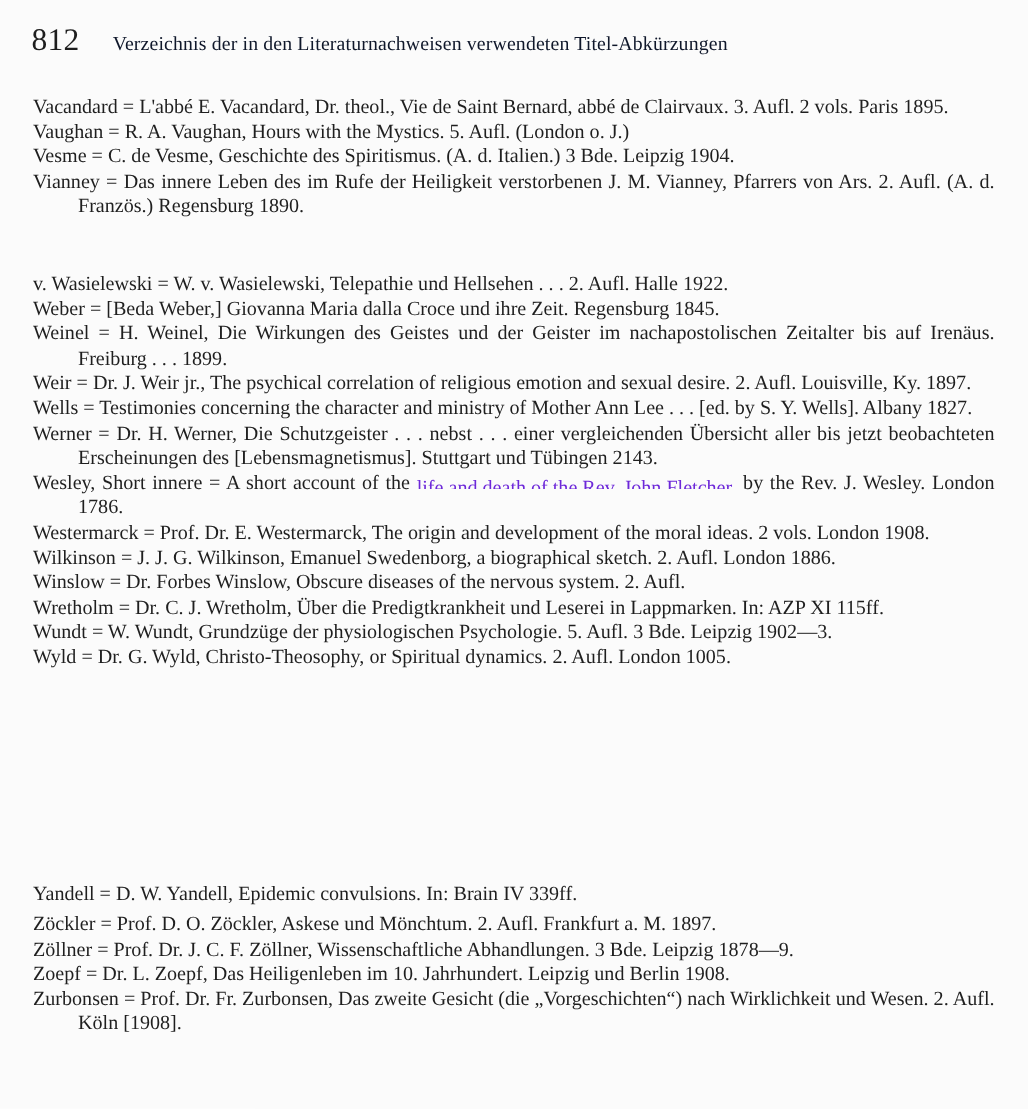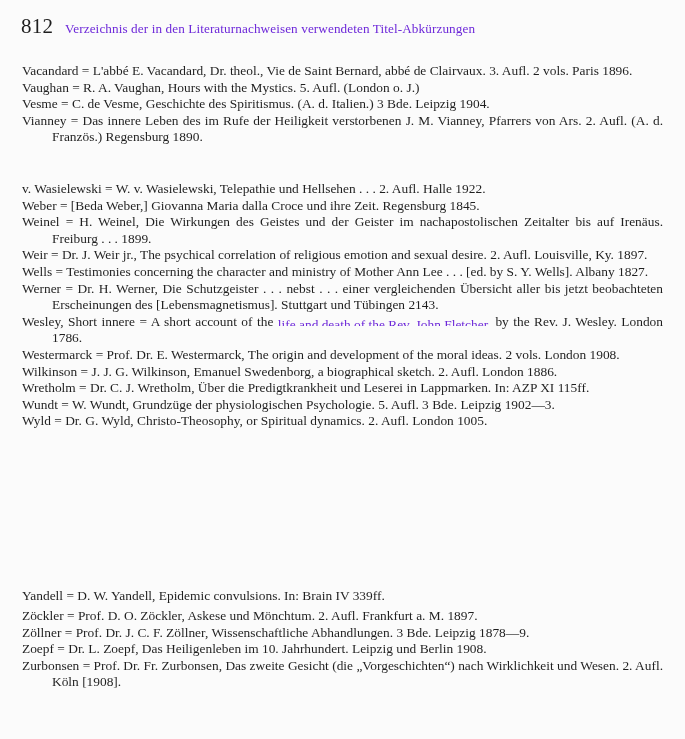--- a/index.html
+++ b/index.html
@@ -27,25 +27,25 @@
       top: 14px;
       width: 650px;
       display: flex;
       align-items: baseline;
       white-space: nowrap;
     }
     .page-number {
       font-size: 21px;
       letter-spacing: 0.2px;
       color: #1e1e1e;
-      margin-right: 12px;
+      margin-right: 22px;
     }
     .running-head {
       font-size: 13.2px;
-      color: #6d28d9;
+      color: #0f172a;
       letter-spacing: 0.1px;
     }
     .entries {
       position: absolute;
       left: 22px;
       width: 641px;
       font-size: 13.4px;
       line-height: 16.6px;
       color: #1f1f1f;
     }
@@ -74,36 +74,37 @@
 <body>
 
 <div class="page">
 
   <div class="header">
     <span class="page-number">812</span>
     <span class="running-head">Verzeichnis der in den Literaturnachweisen verwendeten Titel-Abkürzungen</span>
   </div>
 
   <div class="entries" id="group-v">
-    <p class="entry">Vacandard = L'abbé E. Vacandard, Dr. theol., Vie de Saint Bernard, abbé de Clairvaux. 3. Aufl. 2 vols. Paris 1896.</p>
+    <p class="entry">Vacandard = L'abbé E. Vacandard, Dr. theol., Vie de Saint Bernard, abbé de Clairvaux. 3. Aufl. 2 vols. Paris 1895.</p>
     <p class="entry">Vaughan = R. A. Vaughan, Hours with the Mystics. 5. Aufl. (London o. J.)</p>
     <p class="entry">Vesme = C. de Vesme, Geschichte des Spiritismus. (A. d. Italien.) 3 Bde. Leipzig 1904.</p>
     <p class="entry">Vianney = Das innere Leben des im Rufe der Heiligkeit verstorbenen J. M. Vianney, Pfarrers von Ars. 2. Aufl. (A. d. Französ.) Regensburg 1890.</p>
   </div>
 
   <div class="entries" id="group-w">
     <p class="entry">v. Wasielewski = W. v. Wasielewski, Telepathie und Hellsehen . . . 2. Aufl. Halle 1922.</p>
     <p class="entry">Weber = [Beda Weber,] Giovanna Maria dalla Croce und ihre Zeit. Regensburg 1845.</p>
     <p class="entry">Weinel = H. Weinel, Die Wirkungen des Geistes und der Geister im nachapostolischen Zeitalter bis auf Irenäus. Freiburg . . . 1899.</p>
     <p class="entry">Weir = Dr. J. Weir jr., The psychical correlation of religious emotion and sexual desire. 2. Aufl. Louisville, Ky. 1897.</p>
     <p class="entry">Wells = Testimonies concerning the character and ministry of Mother Ann Lee . . . [ed. by S. Y. Wells]. Albany 1827.</p>
     <p class="entry">Werner = Dr. H. Werner, Die Schutzgeister . . . nebst . . . einer vergleichenden Übersicht aller bis jetzt beobachteten Erscheinungen des [Lebensmagnetismus]. Stuttgart und Tübingen 2143.</p>
     <p class="entry"><span>Wesley, Short innere = A short account of the </span><span class="clipped">life and death of the Rev. John Fletcher,</span><span> by the Rev. J. Wesley. London 1786.</span></p>
     <p class="entry">Westermarck = Prof. Dr. E. Westermarck, The origin and development of the moral ideas. 2 vols. London 1908.</p>
     <p class="entry">Wilkinson = J. J. G. Wilkinson, Emanuel Swedenborg, a biographical sketch. 2. Aufl. London 1886.</p>
+    <p class="entry">Winslow = Dr. Forbes Winslow, Obscure diseases of the nervous system. 2. Aufl.</p>
     <p class="entry">Wretholm = Dr. C. J. Wretholm, Über die Predigtkrankheit und Leserei in Lappmarken. In: AZP XI 115ff.</p>
     <p class="entry">Wundt = W. Wundt, Grundzüge der physiologischen Psychologie. 5. Aufl. 3 Bde. Leipzig 1902—3.</p>
     <p class="entry">Wyld = Dr. G. Wyld, Christo-Theosophy, or Spiritual dynamics. 2. Aufl. London 1005.</p>
   </div>
 
   <div class="entries" id="group-y">
     <p class="entry">Yandell = D. W. Yandell, Epidemic convulsions. In: Brain IV 339ff.</p>
   </div>
 
   <div class="entries" id="group-z">

